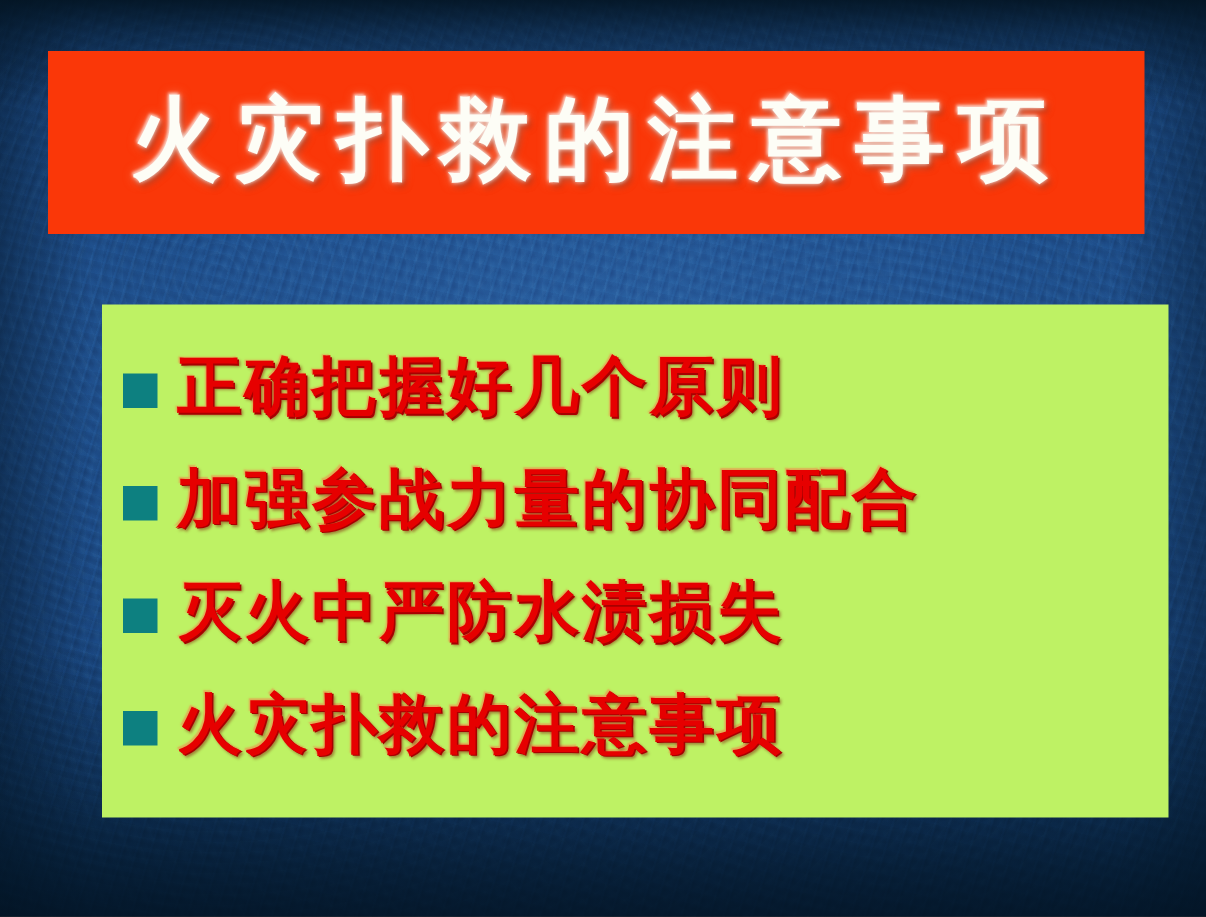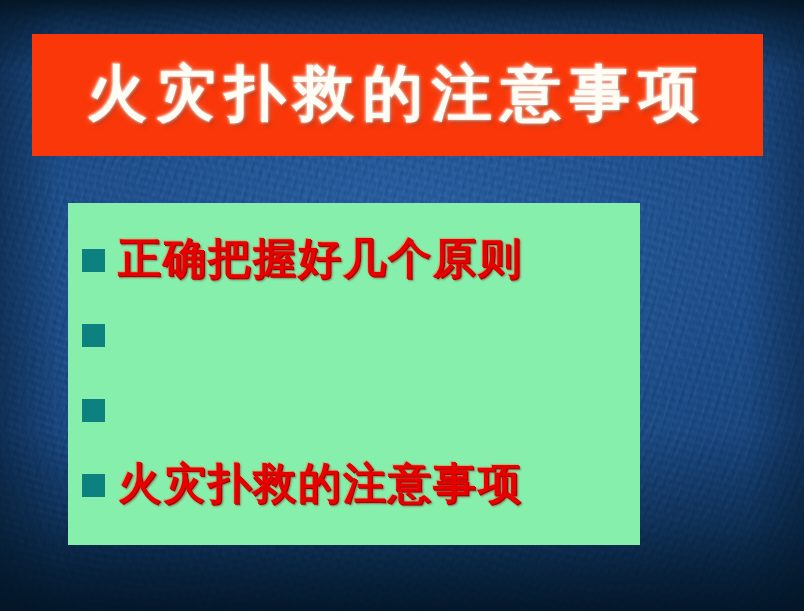--- a/index.html
+++ b/index.html
@@ -117,23 +117,23 @@
       2px 3px 4px rgba(120,22,0,0.55),
       -1px -1px 2px rgba(255,255,255,0.5);
     padding-bottom: 4px;
   }
 
   
   .body-panel {
     position: absolute;
     left: 68px;
     top: 203px;
-    width: 572px;
+    width: 711px;
     height: 342px;
-    background: #86efac;
+    background: #bef264;
     padding: 18px 0 0 0;
     box-sizing: border-box;
   }
 
   .bullet-list {
     list-style: none;
     margin: 0;
     padding: 0;
   }
   .bullet-row {
@@ -181,24 +181,26 @@
   <div class="body-panel">
     <ul class="bullet-list">
 
       <li class="bullet-row">
         <span class="bullet-marker"></span>
         <span class="bullet-text">正确把握好几个原则</span>
       </li>
 
       <li class="bullet-row">
         <span class="bullet-marker"></span>
-      </li>
-
-      <li class="bullet-row">
-        <span class="bullet-marker"></span>
+        <span class="bullet-text">加强参战力量的协同配合</span>
+      </li>
+
+      <li class="bullet-row">
+        <span class="bullet-marker"></span>
+        <span class="bullet-text">灭火中严防水渍损失</span>
       </li>
 
       <li class="bullet-row">
         <span class="bullet-marker"></span>
         <span class="bullet-text">火灾扑救的注意事项</span>
       </li>
 
     </ul>
   </div>
 

